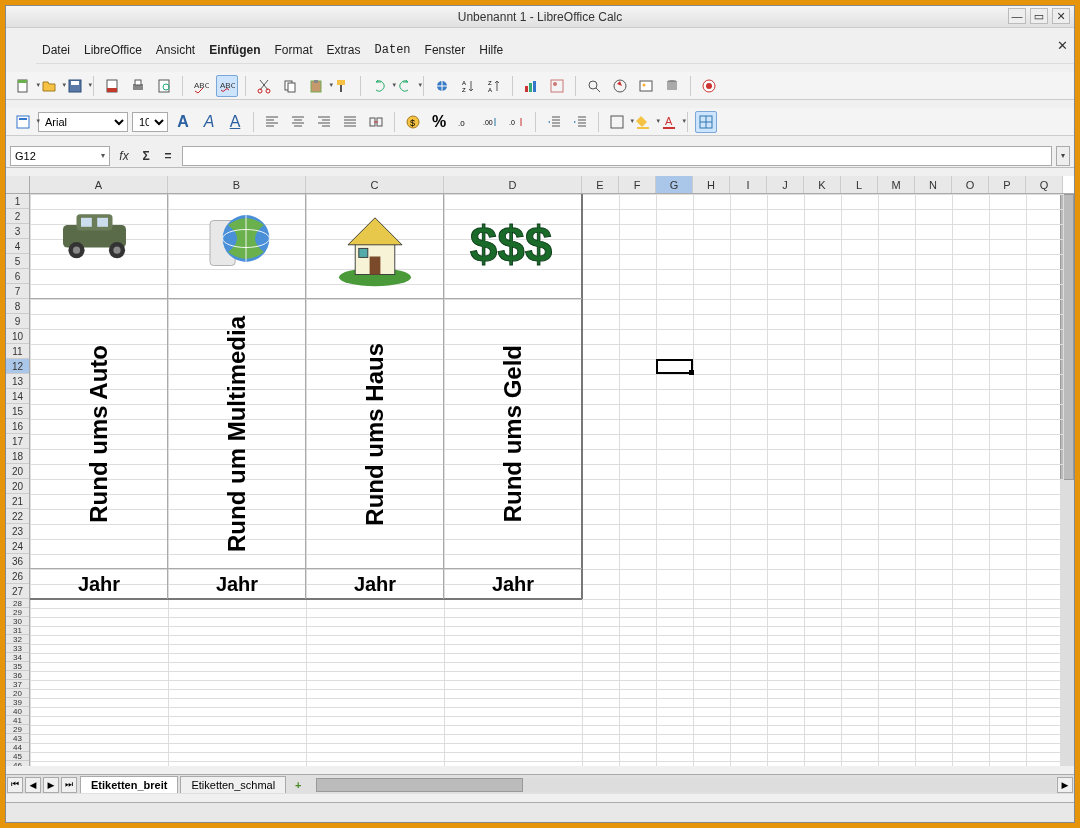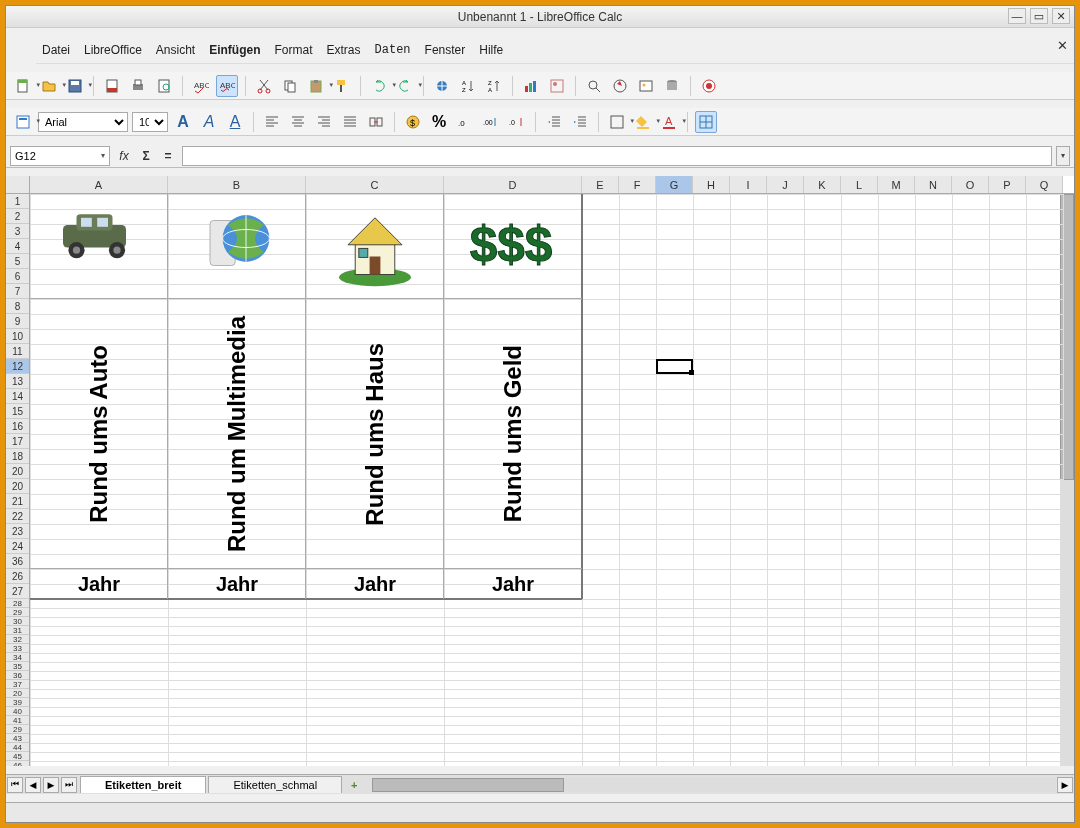--- a/index.html
+++ b/index.html
@@ -40,21 +40,21 @@
 .rh.sel { background: #aac6e8; }
 .cells { position: relative; flex: 1; }
 .label-cell { display: flex; align-items: center; justify-content: center; font-weight: bold; font-size: 20px; }
 .vtext { writing-mode: vertical-rl; transform: rotate(180deg); font-weight: bold; font-size: 24px; }
 .img-box { display: flex; align-items: center; justify-content: center; }
 .sel-cell { position: absolute; border: 2px solid #000; pointer-events: none; z-index: 5; }
 .sel-cell::after { content: ""; position: absolute; right: -3px; bottom: -3px; width: 5px; height: 5px; background: #000; }
 .vline, .hline { position: absolute; background: #ddd; }
 .sheettabs { height: 20px; display: flex; align-items: center; background: #e0e0e0; border-top: 1px solid #aaa; font-size: 11px; }
 .navbtn { width: 16px; height: 16px; display: inline-flex; align-items: center; justify-content: center; border: 1px solid #aaa; background: #f0f0f0; margin: 0 1px; font-size: 9px; cursor: pointer; }
-.tab { padding: 2px 24px; background: #f0f0f0; border: 1px solid #aaa; border-bottom: none; margin-left: 2px; cursor: pointer; }
+.tab { padding: 2px 10px; background: #f0f0f0; border: 1px solid #aaa; border-bottom: none; margin-left: 2px; cursor: pointer; }
 .tab.active { background: #fff; font-weight: bold; }
 .addtab { width: 16px; height: 16px; display: inline-flex; align-items: center; justify-content: center; color: #4a8a2a; font-weight: bold; margin-left: 4px; cursor: pointer; }
 .hscroll-track { flex: 1; margin-left: 10px; height: 14px; background: #ddd; position: relative; }
 .hscroll-thumb { position: absolute; left: 0; top: 0; height: 100%; width: 28%; background: #bbb; border: 1px solid #999; }
 .vscroll { position: absolute; right: 0; top: 0; bottom: 0; width: 14px; background: #ddd; }
 .vscroll-thumb { position: absolute; top: 0; left: 0; width: 100%; height: 50%; background: #bbb; border: 1px solid #999; }
 .statusbar { height: 20px; background: #e8e8e8; border-top: 1px solid #aaa; }
 </style>
 </head>
 <body>

